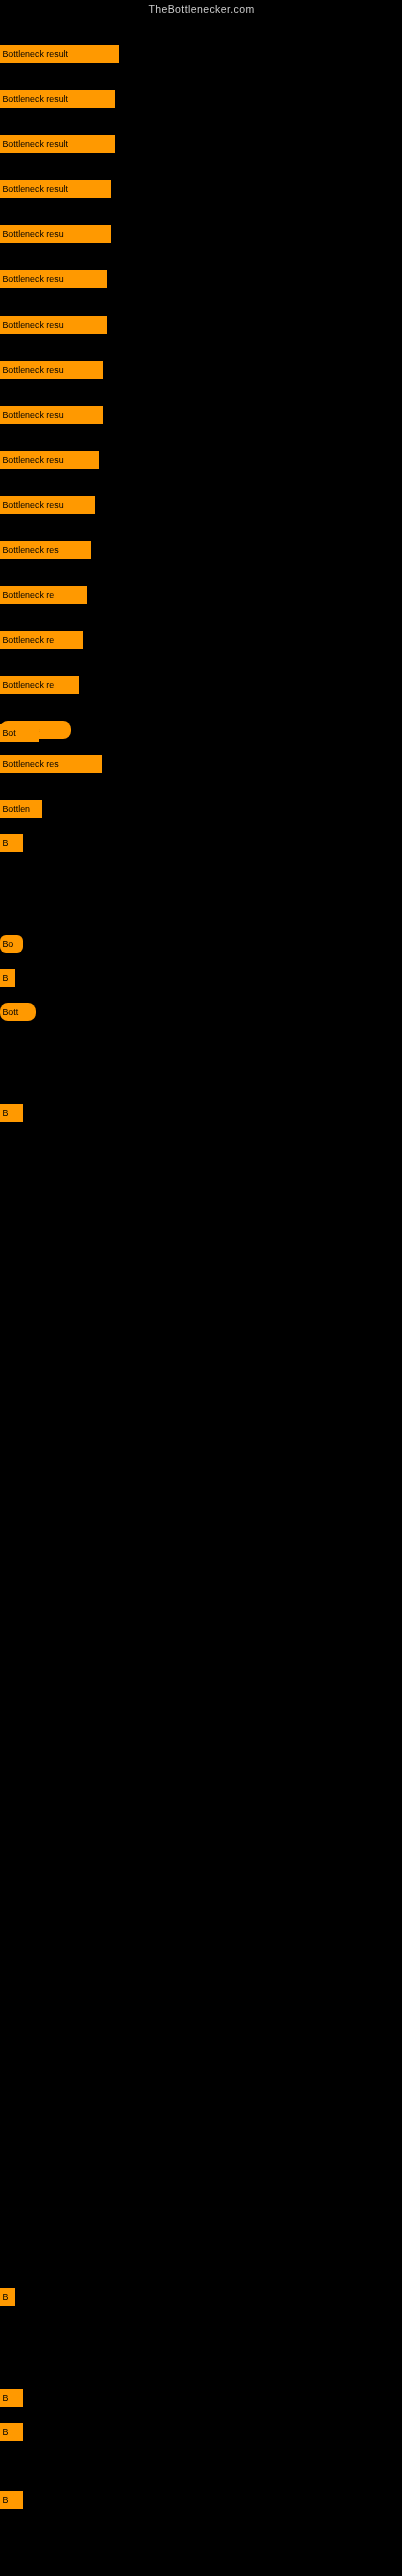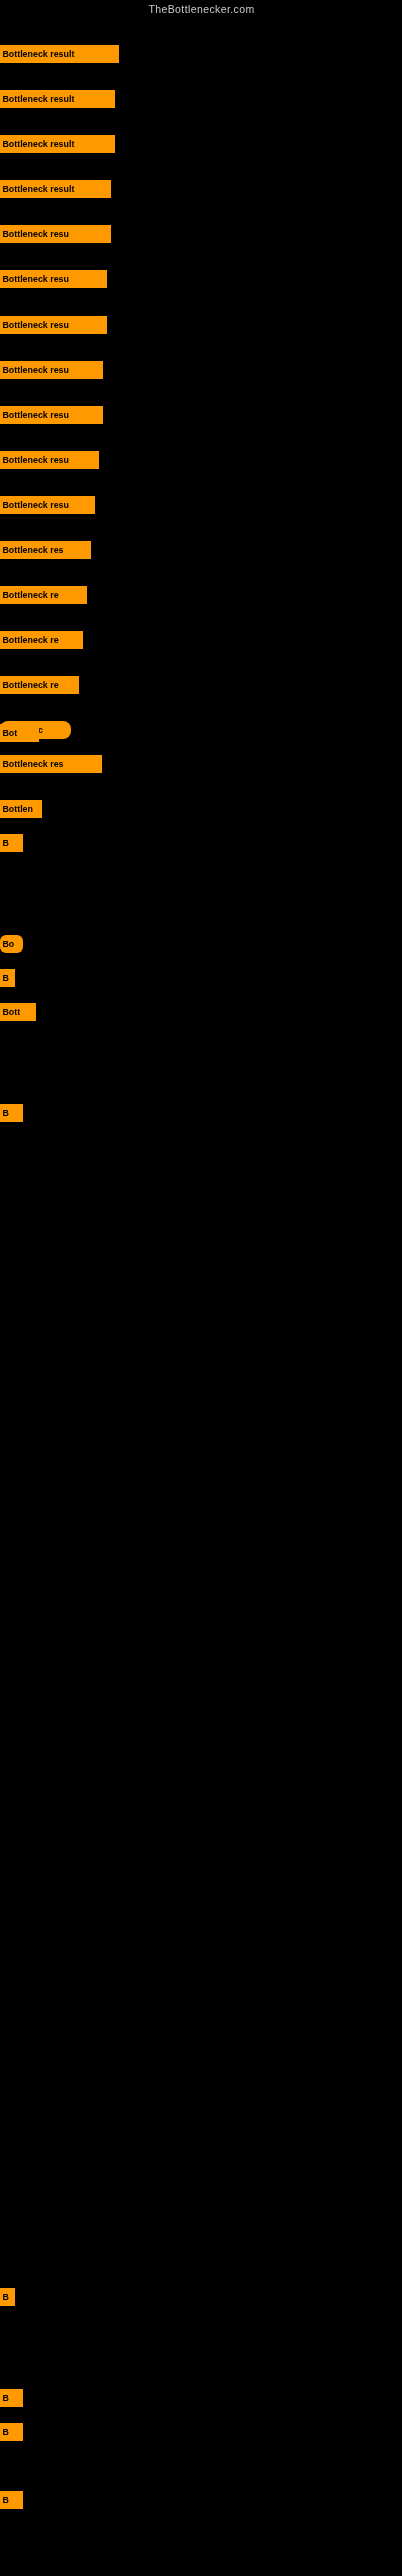--- a/index.html
+++ b/index.html
@@ -23,21 +23,21 @@
       height: 17.7px;
       background: #f90;
       display: flex;
       align-items: center;
       padding-left: 2.4px;
       overflow: hidden;
     }
     .bottleneck-bar span {
       color: #000;
       font-size: 8.9px;
-      font-weight: bold;
+      font-weight: normal;
       white-space: nowrap;
     }
   </style>
 </head>
 <body>
 
 <div class="site-title">TheBottlenecker.com</div>
 
 <div id="bars-container">
     <div class="bottleneck-bar" style="top: 45px; width: 119px;">
@@ -99,21 +99,21 @@
     </div>
     <div class="bottleneck-bar" style="top: 834px; width: 22.5px;">
       <span>B</span>
     </div>
     <div class="bottleneck-bar" style="top: 935px; width: 22.5px; border-radius: 6px;">
       <span>Bo</span>
     </div>
     <div class="bottleneck-bar" style="top: 969px; width: 14.5px;">
       <span>B</span>
     </div>
-    <div class="bottleneck-bar" style="top: 1003px; width: 36px;">
+    <div class="bottleneck-bar" style="top: 1003px; width: 36px; border-radius: 8px;">
       <span>Bott</span>
     </div>
     <div class="bottleneck-bar" style="top: 1104px; width: 22.5px;">
       <span>B</span>
     </div>
     <div class="bottleneck-bar" style="top: 2288px; width: 14.5px;">
       <span>B</span>
     </div>
     <div class="bottleneck-bar" style="top: 2389px; width: 22.5px;">
       <span>B</span>

